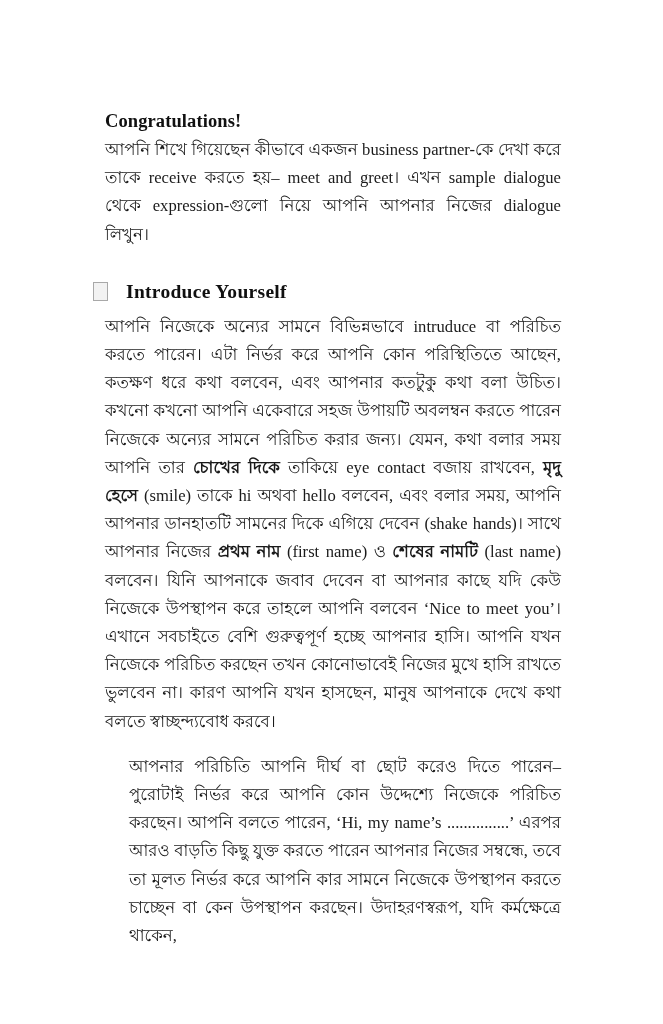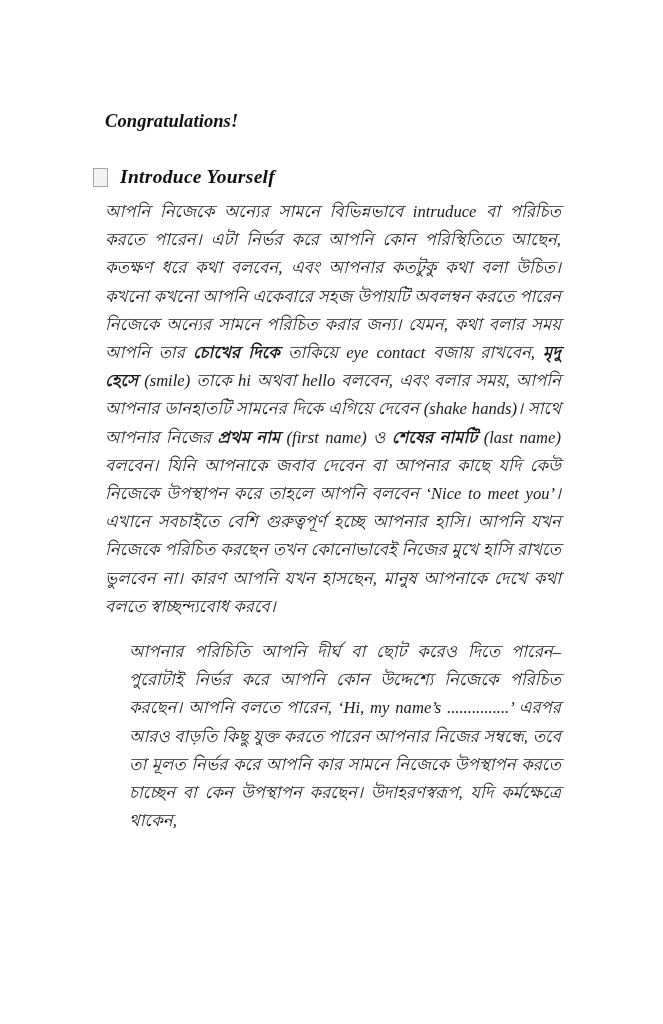--- a/index.html
+++ b/index.html
@@ -16,21 +16,20 @@
     overflow: hidden;
   }
 
   .page {
     position: absolute;
     left: 0;
     top: 0;
     width: 663px;
     height: 884px;
     background: #ffffff;
-    font-style: italic;
   }
 
   .content {
     position: absolute;
     left: 105px;
     top: 108px;
     width: 456px;
   }
 
   
@@ -40,21 +39,21 @@
     letter-spacing: 0.1px;
     line-height: 26px;
     margin: 0 0 2px 0;
     color: #101010;
     font-family: "Liberation Serif", "DejaVu Serif", serif;
   }
 
   .section-head {
     display: flex;
     align-items: center;
-    gap: 12px;
+    gap: 18px;
     margin: 30px 0 8px -12px;
   }
   .sq-marker {
     width: 13px;
     height: 17px;
     border: 1.6px solid #a8a8a8;
     background: #f2f2f2;
     flex: 0 0 auto;
     display: block;
   }
@@ -106,20 +105,21 @@
 </style>
 </head>
 <body>
 
 <div class="page">
 
   <div class="content">
 
     <h1 class="h-congrats">Congratulations!</h1>
 
+    <p class="para para-tight">আপনি শিখে গিয়েছেন কীভাবে একজন business partner-কে দেখা করে তাকে receive করতে হয়– meet and greet। এখন sample dialogue থেকে expression-গুলো নিয়ে আপনি আপনার নিজের dialogue লিখুন।</p>
 
     <div class="section-head">
       <span class="sq-marker"></span>
       <h2 class="h-section">Introduce Yourself</h2>
     </div>
 
     <p class="para"><span>আপনি নিজেকে অন্যের সামনে বিভিন্নভাবে intruduce বা পরিচিত করতে পারেন। এটা নির্ভর করে আপনি কোন পরিস্থিতিতে আছেন, কতক্ষণ ধরে কথা বলবেন, এবং আপনার কতটুকু কথা বলা উচিত। কখনো কখনো আপনি একেবারে সহজ উপায়টি অবলম্বন করতে পারেন নিজেকে অন্যের সামনে পরিচিত করার জন্য। যেমন, কথা বলার সময় আপনি তার </span><b>চোখের দিকে</b><span> তাকিয়ে eye contact বজায় রাখবেন, </span><b>মৃদু হেসে</b><span> (smile) তাকে hi অথবা hello বলবেন, এবং বলার সময়, আপনি আপনার ডানহাতটি সামনের দিকে এগিয়ে দেবেন (shake hands)। সাথে আপনার নিজের </span><b>প্রথম নাম</b><span> (first name) ও </span><b>শেষের নামটি</b><span> (last name) বলবেন। যিনি আপনাকে জবাব দেবেন বা আপনার কাছে যদি কেউ নিজেকে উপস্থাপন করে তাহলে আপনি বলবেন ‘Nice to meet you’। এখানে সবচাইতে বেশি গুরুত্বপূর্ণ হচ্ছে আপনার হাসি। আপনি যখন নিজেকে পরিচিত করছেন তখন কোনোভাবেই নিজের মুখে হাসি রাখতে ভুলবেন না। কারণ আপনি যখন হাসছেন, মানুষ আপনাকে দেখে কথা বলতে স্বাচ্ছন্দ্যবোধ করবে।</span></p>
 
     <p class="para">আপনার পরিচিতি আপনি দীর্ঘ বা ছোট করেও দিতে পারেন– পুরোটাই নির্ভর করে আপনি কোন উদ্দেশ্যে নিজেকে পরিচিত করছেন। আপনি বলতে পারেন, ‘Hi, my name’s ...............’ এরপর আরও বাড়তি কিছু যুক্ত করতে পারেন আপনার নিজের সম্বন্ধে, তবে তা মূলত নির্ভর করে আপনি কার সামনে নিজেকে উপস্থাপন করতে চাচ্ছেন বা কেন উপস্থাপন করছেন। উদাহরণস্বরূপ, যদি কর্মক্ষেত্রে থাকেন,</p>
 

